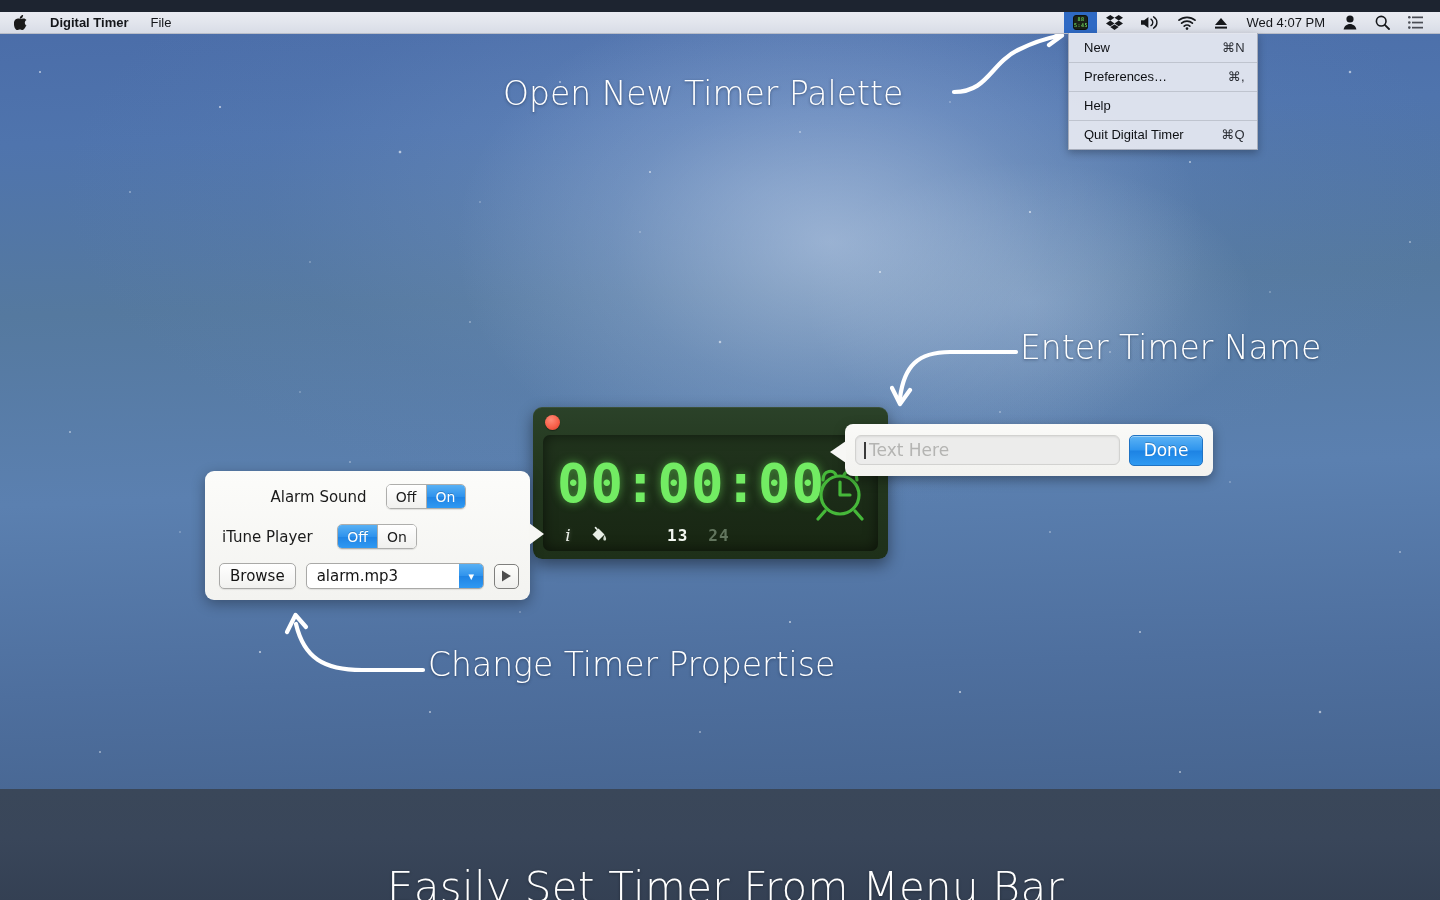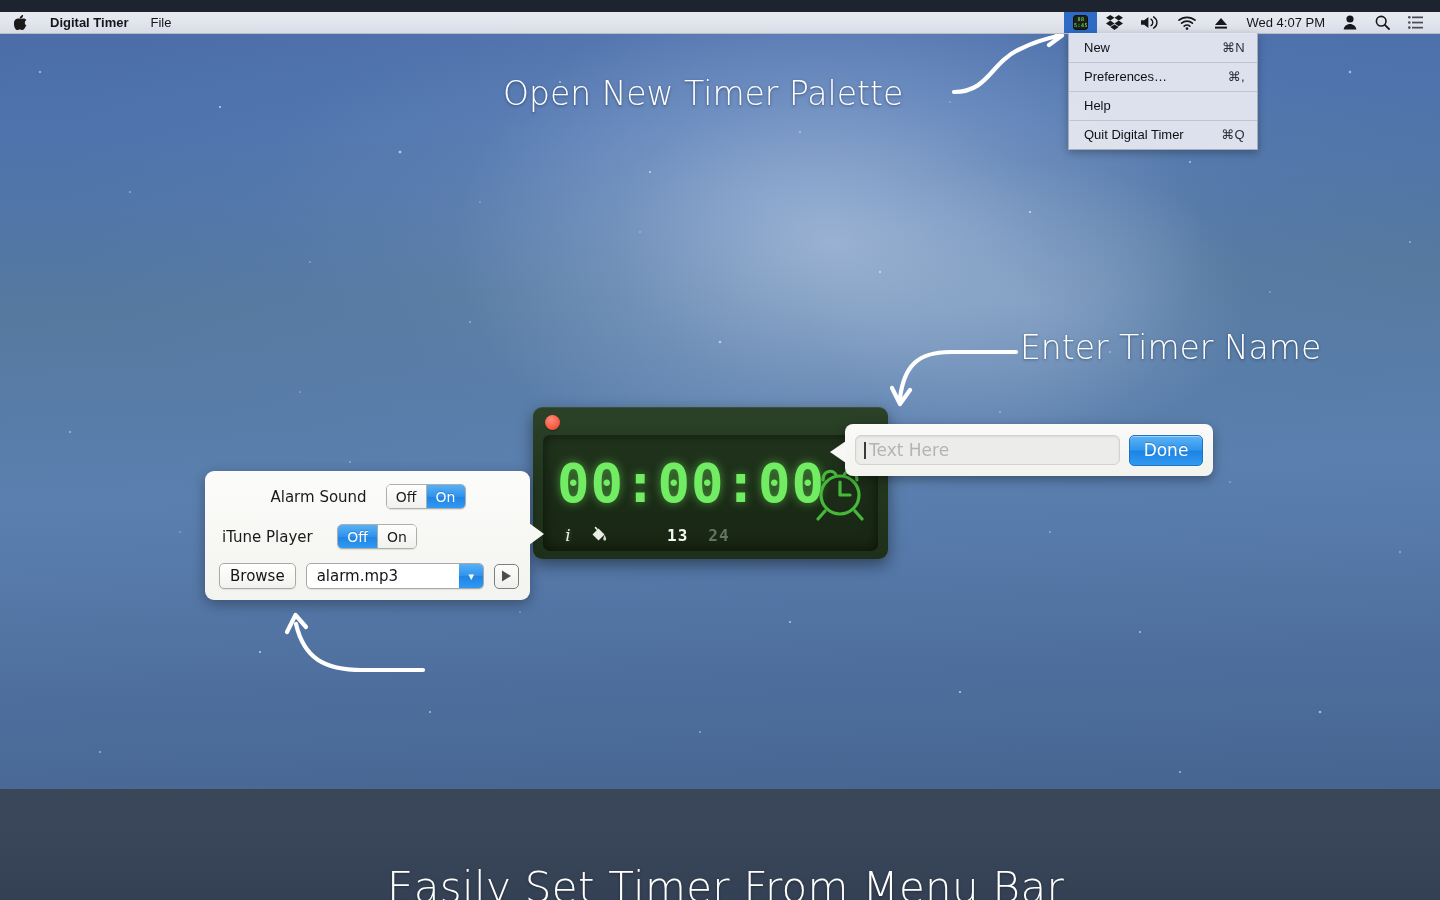--- a/index.html
+++ b/index.html
@@ -387,20 +387,21 @@
     <path d="M4 66 C 38 66, 40 38, 68 24 C 86 15, 98 12, 108 10" stroke="#ffffff" stroke-width="4.2" fill="none" stroke-linecap="round"></path>
     <path d="M96 2 L112 9.5 L99 19" stroke="#ffffff" stroke-width="4.2" fill="none" stroke-linecap="round" stroke-linejoin="round"></path>
   </svg>
 
   <div class="callout" id="callout-name">Enter Timer Name</div>
   <svg class="arrow-svg" style="left:890px; top:332px;" width="130" height="68" viewBox="0 0 130 68">
     <path d="M126 8 L 60 8 C 28 8, 14 22, 10 54" stroke="#ffffff" stroke-width="4.2" fill="none" stroke-linecap="round"></path>
     <path d="M2 44 L10 60 L20 46" stroke="#ffffff" stroke-width="4.2" fill="none" stroke-linecap="round" stroke-linejoin="round"></path>
   </svg>
 
+  <div class="callout" id="callout-props">Change Timer Propertise</div>
   <svg class="arrow-svg" style="left:282px; top:598px;" width="145" height="70" viewBox="0 0 145 70">
     <path d="M141 60 L 80 60 C 42 60, 22 48, 14 14" stroke="#ffffff" stroke-width="4.2" fill="none" stroke-linecap="round"></path>
     <path d="M5 22 L13.5 5 L24 17" stroke="#ffffff" stroke-width="4.2" fill="none" stroke-linecap="round" stroke-linejoin="round"></path>
   </svg>
 
   <div class="timer-widget">
     <div class="timer-close"></div>
     <div class="timer-screen">
       <div class="digits">00:00:00</div>
       <div class="alarm-ico">

